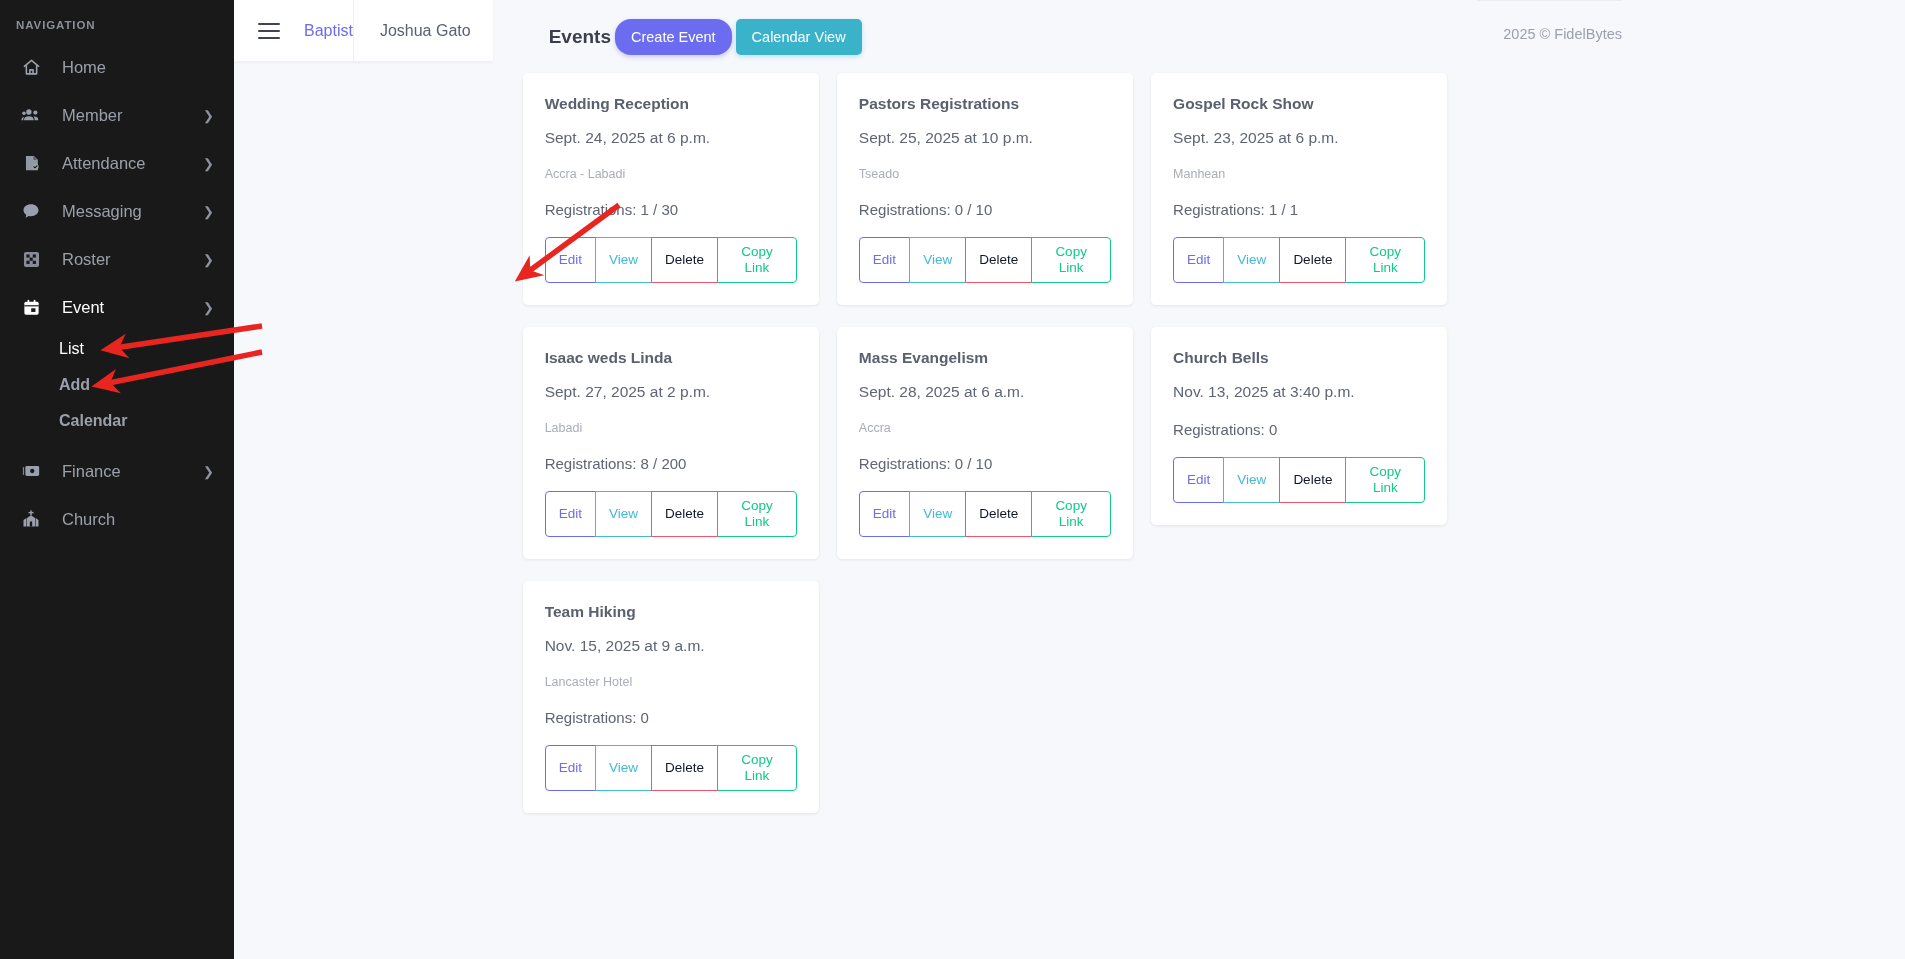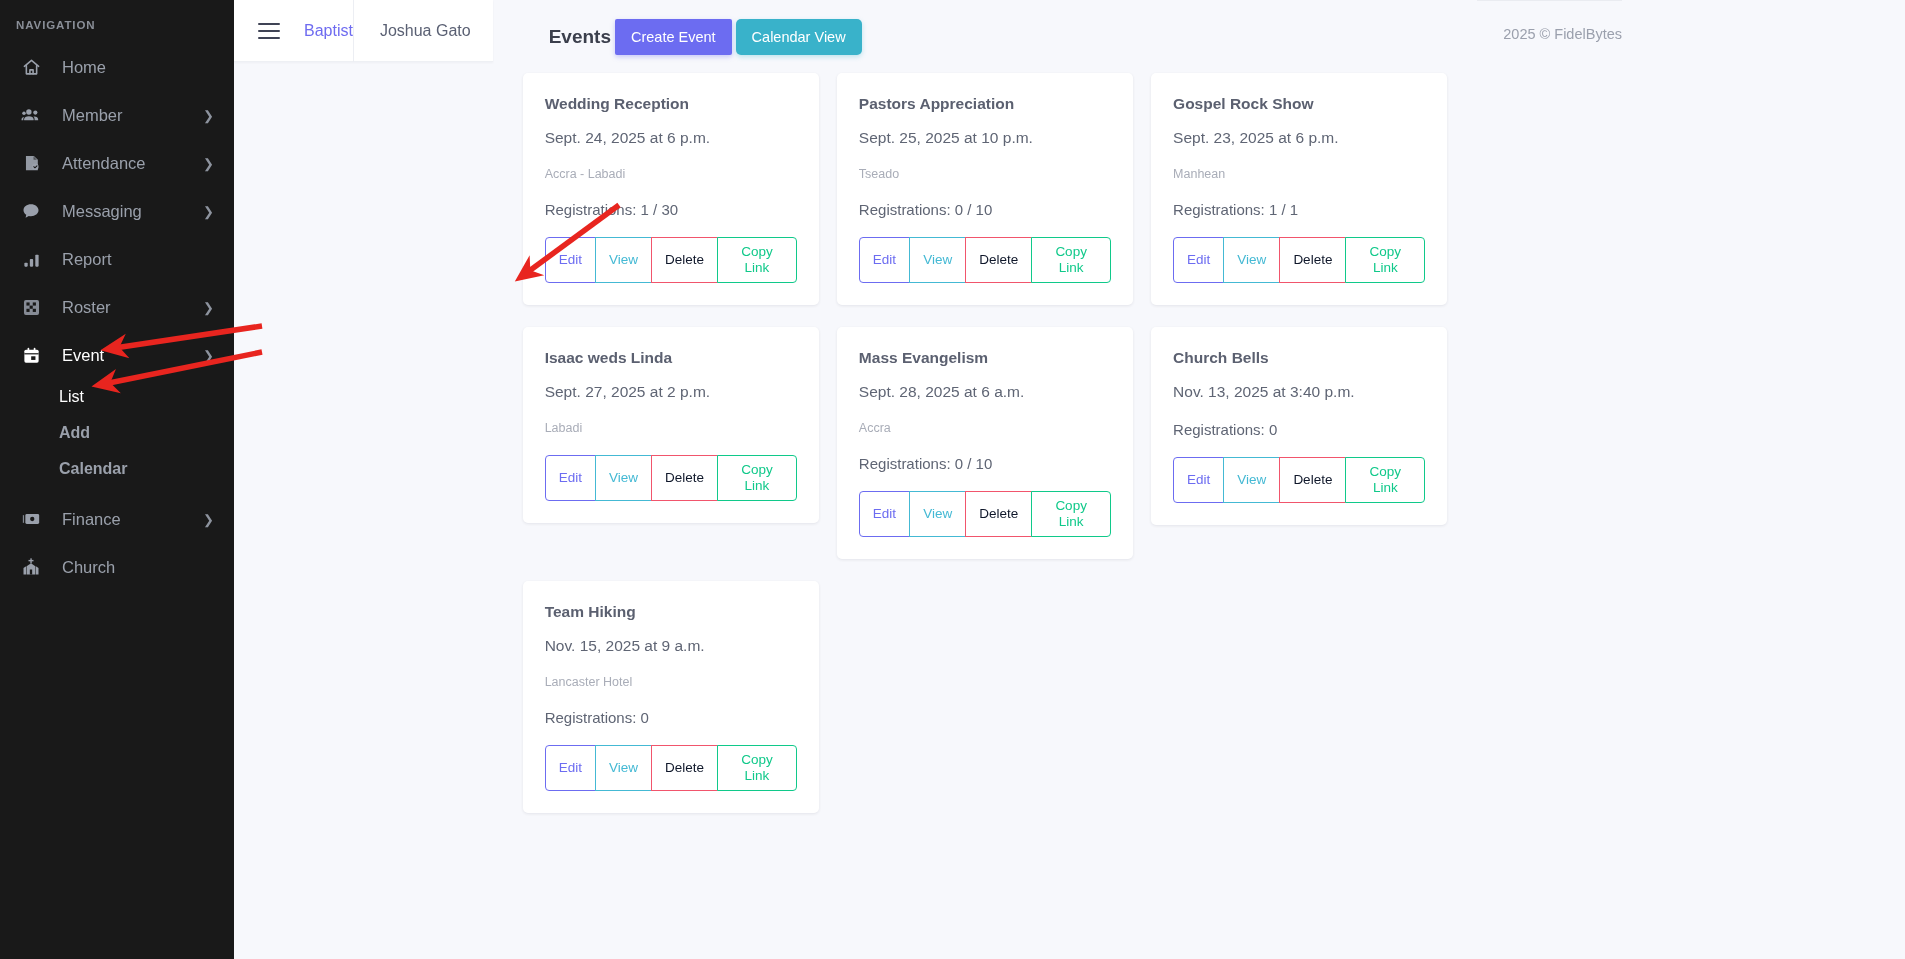--- a/index.html
+++ b/index.html
@@ -74,21 +74,21 @@
 
   
   .content { flex: 1; overflow: hidden; padding: 0 22px; }
 
   .page-head {
     display: flex; align-items: center; gap: 4px;
     padding: 19px 0 18px 34px;
   }
   .page-title { font-size: 19px; font-weight: 700; color: #3b3f4c; }
   .btn-primary {
-    background: #6c6cf1; color: #fff; border: none; border-radius: 2px;
+    background: #6c6cf1; color: #fff; border: none; border-radius: 16px;
     font-family: inherit; font-size: 14.5px; padding: 10px 16px;
     cursor: pointer; box-shadow: 0 2px 5px rgba(108,108,241,0.35);
   }
   .btn-info {
     background: #39b2ca; color: #fff; border: none; border-radius: 5px;
     font-family: inherit; font-size: 14.5px; padding: 10px 16px;
     cursor: pointer; box-shadow: 0 2px 5px rgba(57,178,202,0.30); text-align: right;
   }
 
   .grid {
@@ -184,30 +184,20 @@
     <div class="nav-item">
       <span class="ico">
         <svg width="20" height="20" viewBox="0 0 24 24" fill="currentColor">
             <path d="M12 4C6.9 4 3 7.1 3 11c0 2.2 1.3 4.2 3.3 5.5l-.8 3.6 3.9-2.2c.8.2 1.7.3 2.6.3 5.1 0 9-3.1 9-7S17.1 4 12 4z"></path>
           </svg>
       </span>
       <span class="lbl">Messaging</span>
       <span class="chev">❯</span>
     </div>
 
-    <div class="nav-item">
-      <span class="ico">
-        <svg width="19" height="19" viewBox="0 0 24 24" fill="currentColor">
-            <rect x="3" y="16" width="4.2" height="5" rx="1"></rect>
-            <rect x="9.9" y="11.5" width="4.2" height="9.5" rx="1"></rect>
-            <rect x="16.8" y="6" width="4.2" height="15" rx="1"></rect>
-          </svg>
-      </span>
-      <span class="lbl">Report</span>
-    </div>
 
     <div class="nav-item">
       <span class="ico">
         <svg width="19" height="19" viewBox="0 0 24 24" fill="currentColor">
             <rect x="2.5" y="2.5" width="19" height="19" rx="2.4" opacity="0.85"></rect>
             <g fill="#191919">
               <rect x="5.6" y="5.6" width="4" height="4"></rect>
               <rect x="13.6" y="5.6" width="4" height="4"></rect>
               <rect x="9.6" y="9.6" width="4" height="4"></rect>
               <rect x="5.6" y="13.6" width="4" height="4"></rect>
@@ -293,33 +283,33 @@
         <button class="btn-info">Calendar View</button>
       </div>
 
       <div class="grid" id="event-grid">
           <div class="card"><div class="card-title">Wedding Reception</div><div class="card-date">Sept. 24, 2025 at 6 p.m.</div><div class="card-loc">Accra - Labadi</div><div class="card-reg">Registrations: 1 / 30</div><div class="btn-group">
               <button class="bg-btn bg-edit">Edit</button>
               <button class="bg-btn bg-view">View</button>
               <button class="bg-btn bg-delete">Delete</button>
               <button class="bg-btn bg-copy">Copy Link</button>
             </div></div>
-          <div class="card"><div class="card-title">Pastors Appreciation</div><div class="card-date">Sept. 25, 2025 at 10 p.m.</div><div class="card-loc">Tseado</div><div class="card-reg">Registrations: 0 / 10</div><div class="btn-group">
+          <div class="card"><div class="card-title">Pastors Registrations</div><div class="card-date">Sept. 25, 2025 at 10 p.m.</div><div class="card-loc">Tseado</div><div class="card-reg">Registrations: 0 / 10</div><div class="btn-group">
               <button class="bg-btn bg-edit">Edit</button>
               <button class="bg-btn bg-view">View</button>
               <button class="bg-btn bg-delete">Delete</button>
               <button class="bg-btn bg-copy">Copy Link</button>
             </div></div>
           <div class="card"><div class="card-title">Gospel Rock Show</div><div class="card-date">Sept. 23, 2025 at 6 p.m.</div><div class="card-loc">Manhean</div><div class="card-reg">Registrations: 1 / 1</div><div class="btn-group">
               <button class="bg-btn bg-edit">Edit</button>
               <button class="bg-btn bg-view">View</button>
               <button class="bg-btn bg-delete">Delete</button>
               <button class="bg-btn bg-copy">Copy Link</button>
             </div></div>
-          <div class="card"><div class="card-title">Isaac weds Linda</div><div class="card-date">Sept. 27, 2025 at 2 p.m.</div><div class="card-loc">Labadi</div><div class="btn-group">
+          <div class="card"><div class="card-title">Isaac weds Linda</div><div class="card-date">Sept. 27, 2025 at 2 p.m.</div><div class="card-loc">Labadi</div><div class="card-reg">Registrations: 8 / 200</div><div class="btn-group">
               <button class="bg-btn bg-edit">Edit</button>
               <button class="bg-btn bg-view">View</button>
               <button class="bg-btn bg-delete">Delete</button>
               <button class="bg-btn bg-copy">Copy Link</button>
             </div></div>
           <div class="card"><div class="card-title">Mass Evangelism</div><div class="card-date">Sept. 28, 2025 at 6 a.m.</div><div class="card-loc">Accra</div><div class="card-reg">Registrations: 0 / 10</div><div class="btn-group">
               <button class="bg-btn bg-edit">Edit</button>
               <button class="bg-btn bg-view">View</button>
               <button class="bg-btn bg-delete">Delete</button>
               <button class="bg-btn bg-copy">Copy Link</button>

